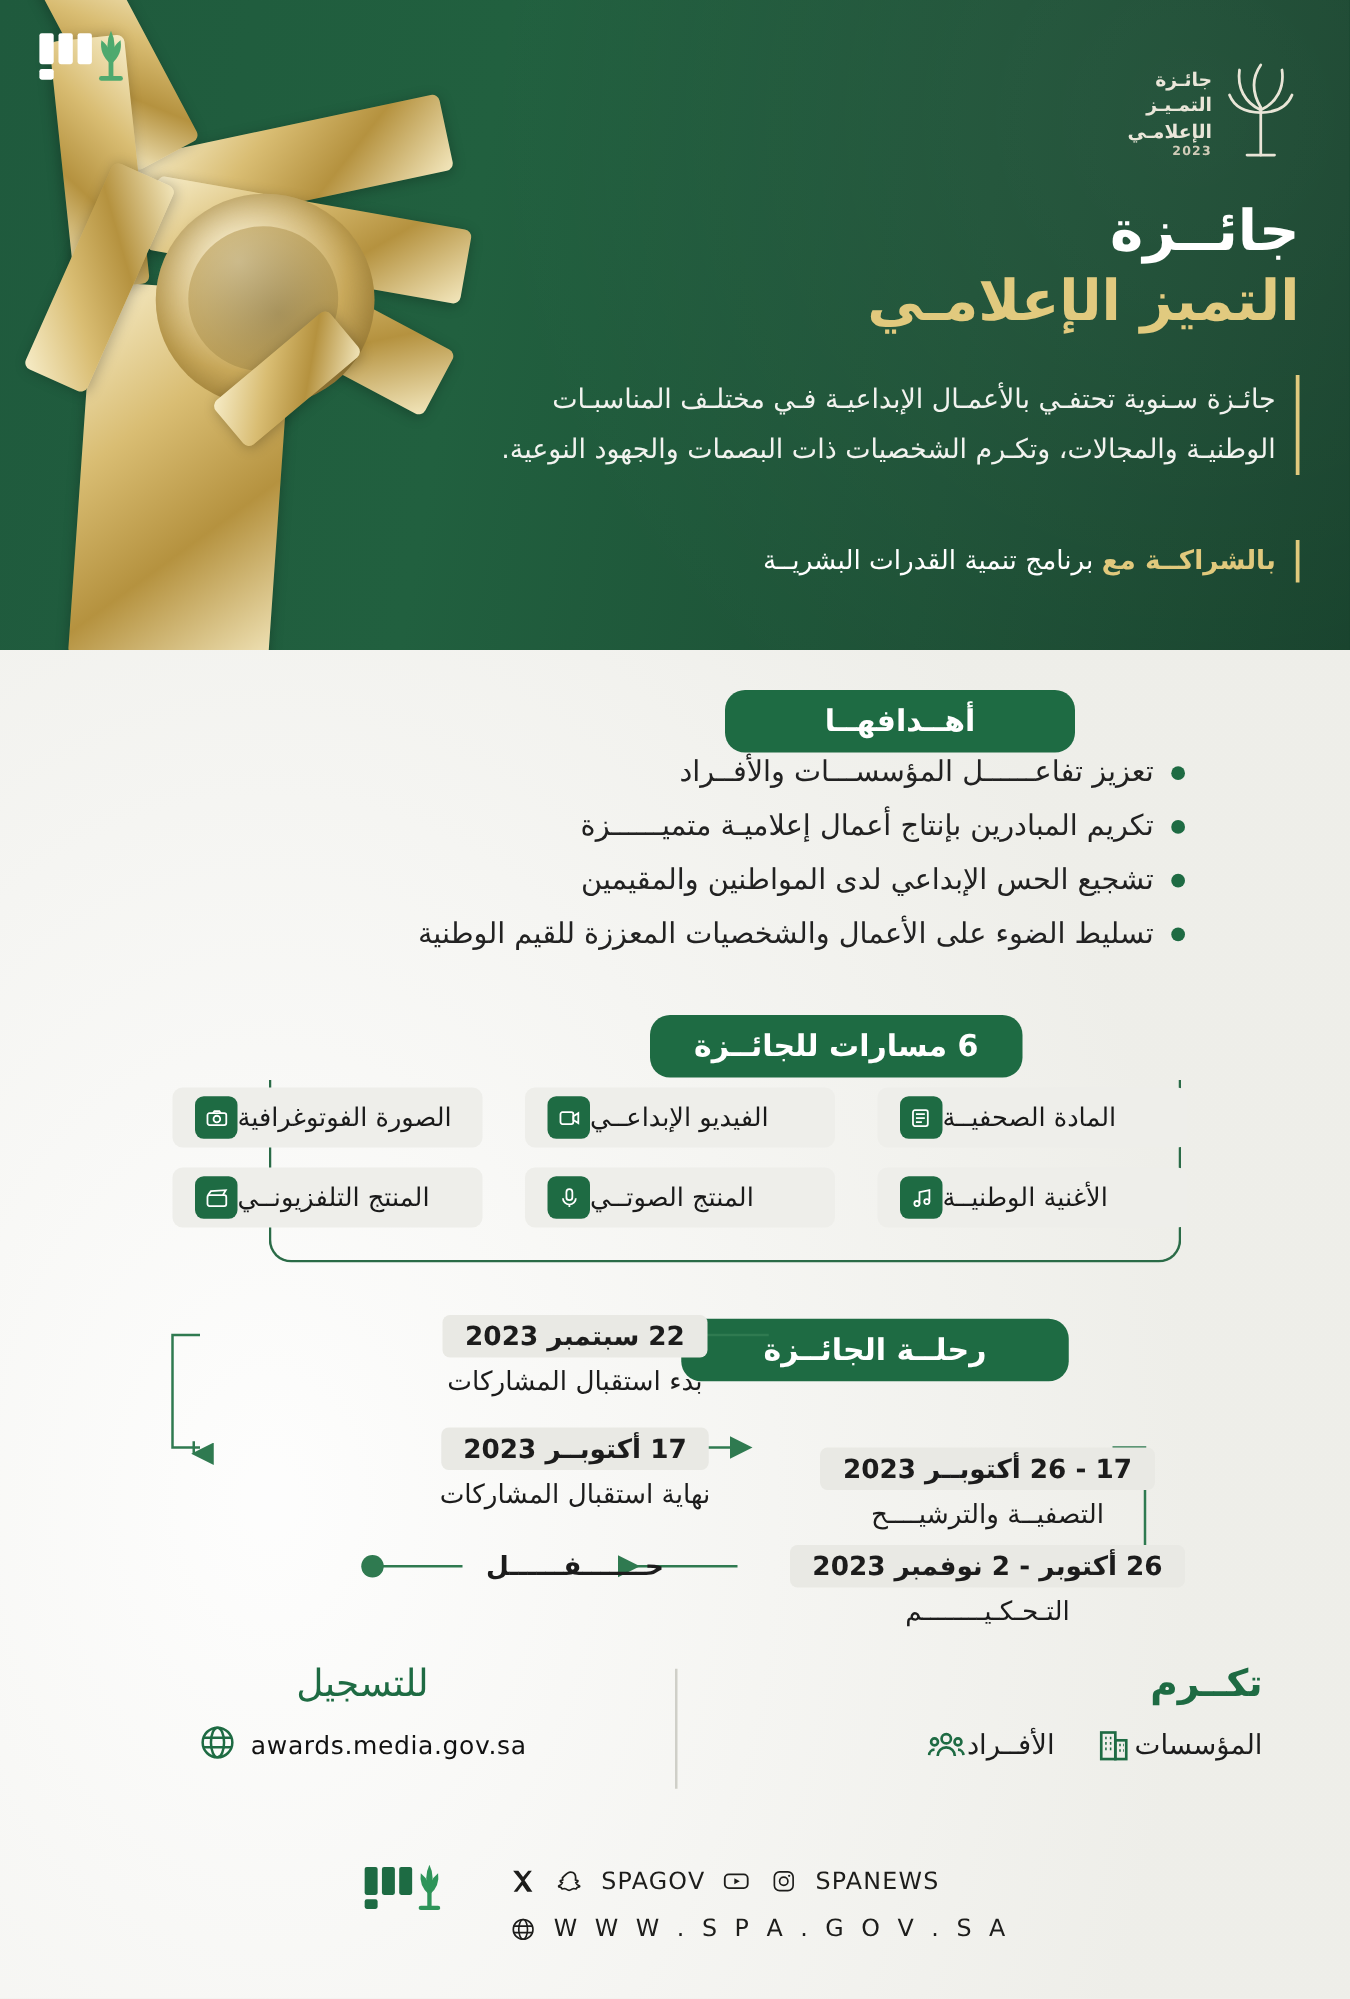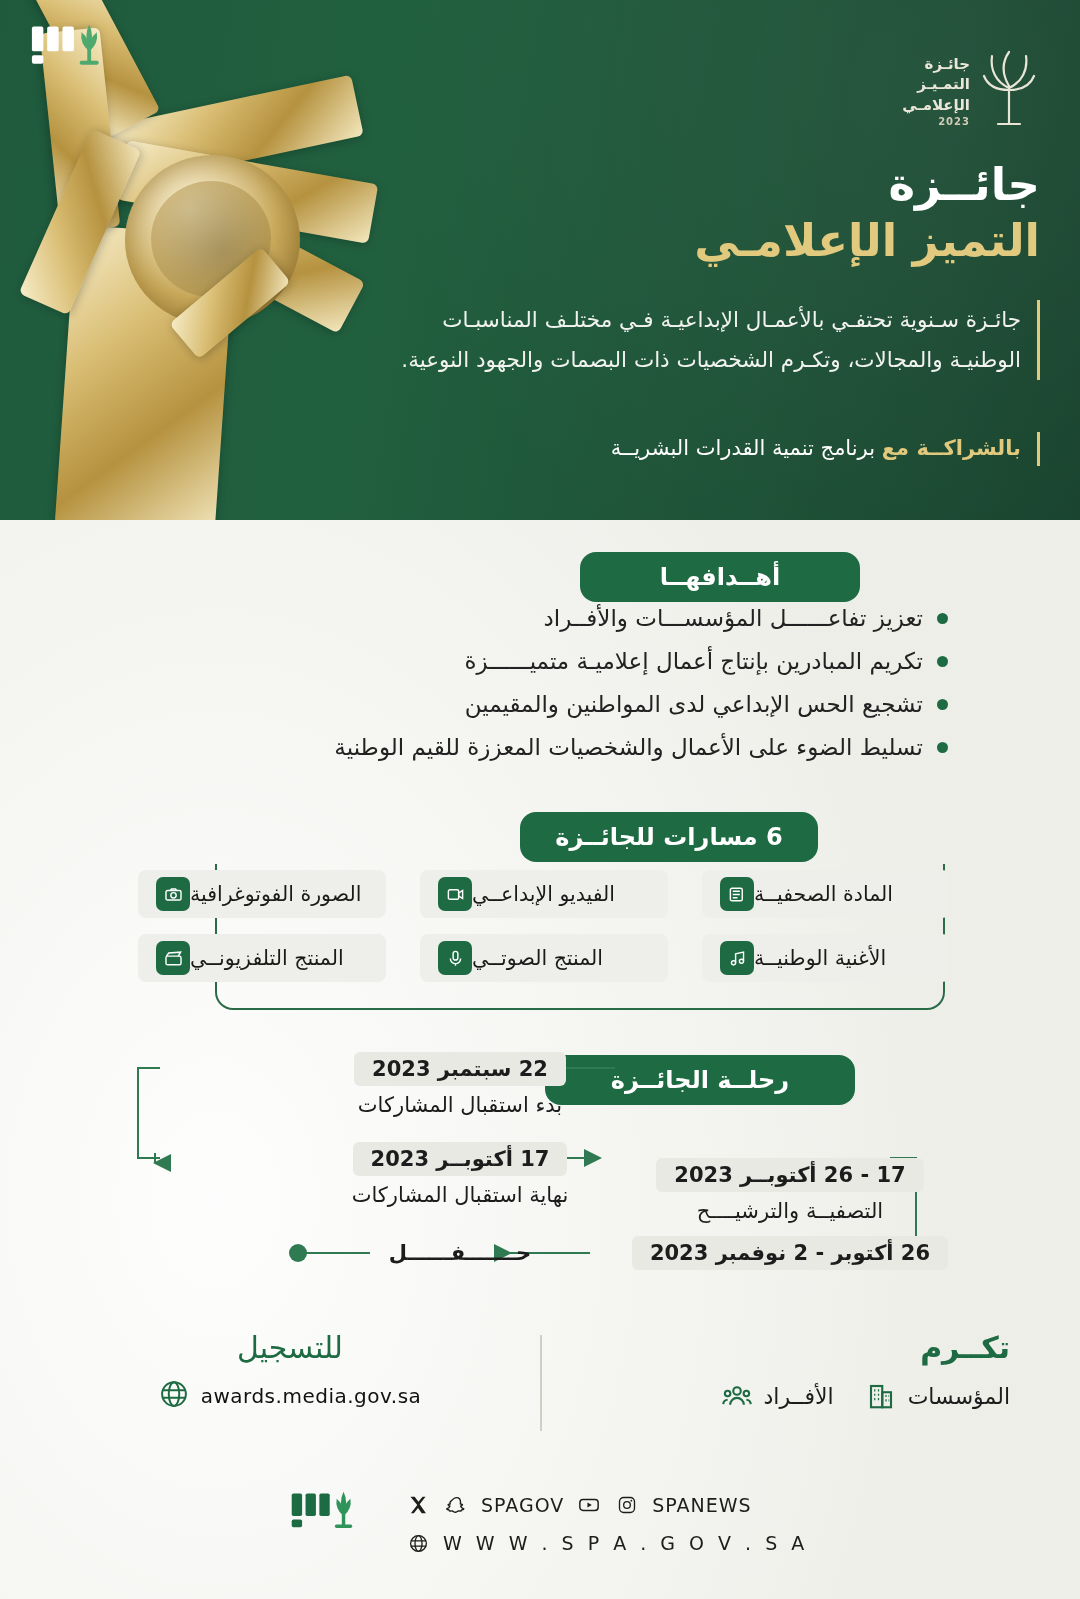--- a/index.html
+++ b/index.html
@@ -136,21 +136,21 @@
     font-size: 21px; color: #1c1c1c; display: inline-block; font-weight: bold;
     letter-spacing: .5px;
   }
   .jbox .lbl { font-size: 21px; color: #1c1c1c; margin-top: 7px; letter-spacing: .5px;}
 
   
   .divider { position: absolute; left: 540px; top: 1335px; width: 2px; height: 96px; background: #cfcfc8; }
   .honor { position: absolute; right: 70px; top: 1330px; width: 420px; text-align: right; }
   .honor .h { font-size: 30px; font-weight: bold; color: #1e6b43; margin-bottom: 14px; }
   .honor-row { display: flex; justify-content: flex-start; gap: 30px; align-items: center; }
-  .honor-item { display: flex; align-items: center; gap: 10px; font-size: 22px; color: #1c1c1c; }
+  .honor-item { display: flex; align-items: center; font-size: 22px; color: #1c1c1c; }
   .honor-item .hi { width: 34px; height: 34px; color: #1e6b43; display:flex; align-items:center; justify-content:center;}
   .register { position: absolute; left: 80px; top: 1330px; width: 420px; text-align: center; }
   .register .h { font-size: 30px; font-weight: normal; color: #1e6b43; margin-bottom: 14px; }
   .register .h .sub { color: #1e6b43; }
   .reg-row { display: flex; align-items: center; justify-content: center; gap: 12px; }
   .reg-url { font-size: 20px; color: #111; letter-spacing: .5px; direction: ltr; }
 
   
   .footer { position: absolute; left: 0; top: 1470px; width: 1080px; height: 129px; }
   .spa-logo-f { position: absolute; left: 290px; top: 20px; width: 95px; height: 64px; }
@@ -366,20 +366,21 @@
       <div class="lbl">نهاية استقبال المشاركات</div>
     </div>
 
     <div class="jbox" style="right:-10px; top:112px; width:320px;">
       <div class="date">17 - 26 أكتوبــر 2023</div>
       <div class="lbl">التصفيــة والترشيــــح</div>
     </div>
 
     <div class="jbox" style="right:-10px; top:190px; width:320px;">
       <div class="date">26 أكتوبر - 2 نوفمبر 2023</div>
+      <div class="lbl">التـحـكـيــــــــم</div>
     </div>
 
     <div class="jbox" style="right:330px; top:190px; width:300px;">
       <div class="date" style="background:transparent;">حـــــــفــــــل</div>
     </div>
   </div>
 
   <div class="divider"></div>
 
   <div class="honor">

